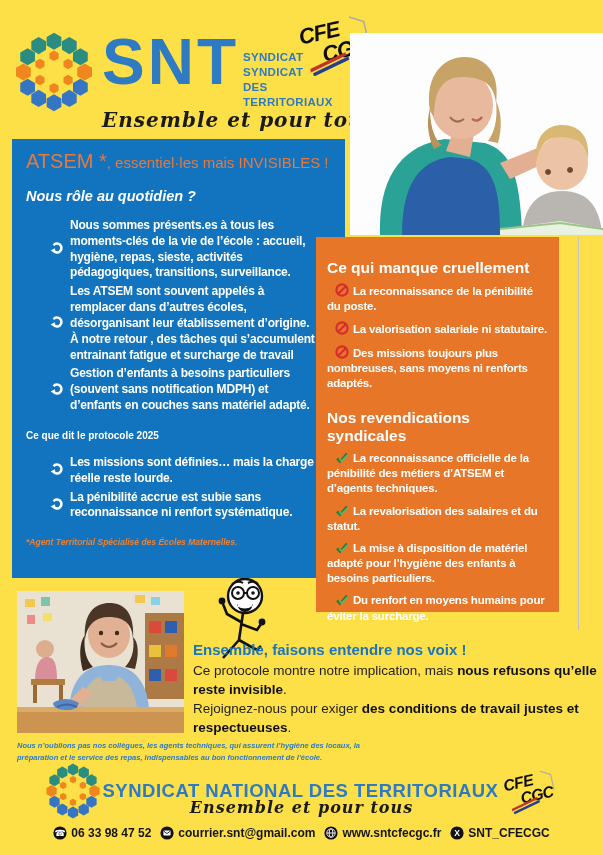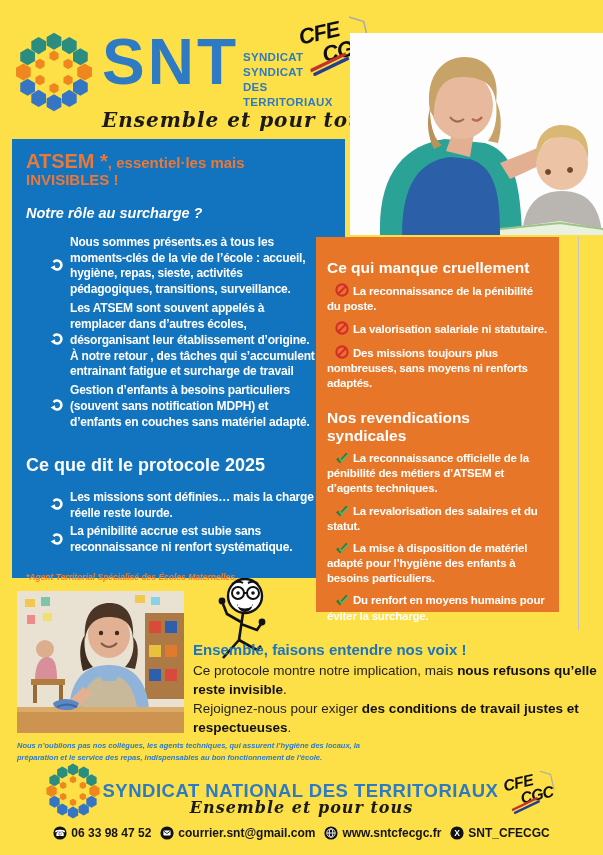--- a/index.html
+++ b/index.html
@@ -16,29 +16,29 @@
   .tagline-top{position:absolute;left:102px;top:108px;font-size:20px;font-weight:bold;
                font-style:italic;color:#1a1a1a;font-family:"DejaVu Serif",serif;letter-spacing:1px;}
 
   
   .photo-top{position:absolute;left:350px;top:33px;width:253px;height:202px;}
   .photo-bottom{position:absolute;left:17px;top:591px;width:167px;height:142px;}
 
   
   .blue-panel{position:absolute;left:12px;top:139px;width:333px;height:439px;
               background:#1273bf;box-sizing:border-box;padding:10px 14px;z-index:1;color:#fff;}
-  .bp-title{font-weight:bold;color:#e8793a;margin-top:2px;line-height:1.05;}
+  .bp-title{font-weight:normal;color:#e8793a;margin-top:2px;line-height:1.05;}
   .bp-title .big{font-size:20px;}
   .bp-title .rest{font-size:15px;}
   .bp-subtitle{margin-top:16px;font-size:14.5px;font-weight:bold;font-style:italic;}
   .b-list{margin-top:14px;margin-left:24px;margin-right:14px;}
   .b-item{display:flex;gap:7px;margin-bottom:3px;align-items:center;}
   .b-ic{flex:0 0 13px;padding-top:1px;}
   .b-tx{font-size:12px;font-weight:bold;line-height:1.32;letter-spacing:-.2px;}
-  .bp-proto{margin-top:24px;font-size:18px;font-weight:bold;}
+  .bp-proto{margin-top:16px;font-size:10px;font-weight:bold;}
   .bp-foot{margin-top:16px;font-size:8.5px;font-weight:bold;font-style:italic;color:#f08030;}
 
   
   .orange-panel{position:absolute;left:316px;top:237px;width:243px;height:375px;
                 background:#e87629;box-sizing:border-box;padding:16px 11px 10px 11px;z-index:2;color:#fff;}
   .op-title{font-size:15.5px;font-weight:bold;margin:6px 0 6px 0;}
   .o-item{font-size:11.5px;font-weight:bold;line-height:1.32;letter-spacing:-.2px;margin:4px 0 7px 0;}
   .o-item svg{vertical-align:-2px;margin-right:4px;margin-left:8px;}
   .op-title.second{margin-top:18px;}
 
@@ -158,21 +158,21 @@
     <path d="M172,202 C174,172 188,158 212,158 C238,158 250,174 252,202 Z" fill="#b9b5b0"></path>
 
     <path d="M150,196 L210,188 L253,196 L253,202 L150,202 Z" fill="#e9f2e0"></path>
     <path d="M150,196 L210,190 L253,196" stroke="#9cc48a" stroke-width="2" fill="none"></path>
   </svg>
 
   <div class="blue-panel">
     <div class="bp-title">
       <span class="big">ATSEM *</span><span class="rest">, essentiel·les mais INVISIBLES !</span>
     </div>
-    <div class="bp-subtitle">Notre rôle au surcharge ?</div>
+    <div class="bp-subtitle">Nous rôle au quotidien ?</div>
 
     <div class="b-list">
       <div class="b-item">
         <span class="b-ic">
           <svg width="13" height="14" viewBox="0 0 14 14">
               <use href="#arrow-bullet"></use>
             </svg></span>
         <div class="b-tx">Nous sommes présents.es à tous les moments-clés de la vie de l’école : accueil, hygiène, repas, sieste, activités pédagogiques, transitions, surveillance.</div>
       </div>
       <div class="b-item">

